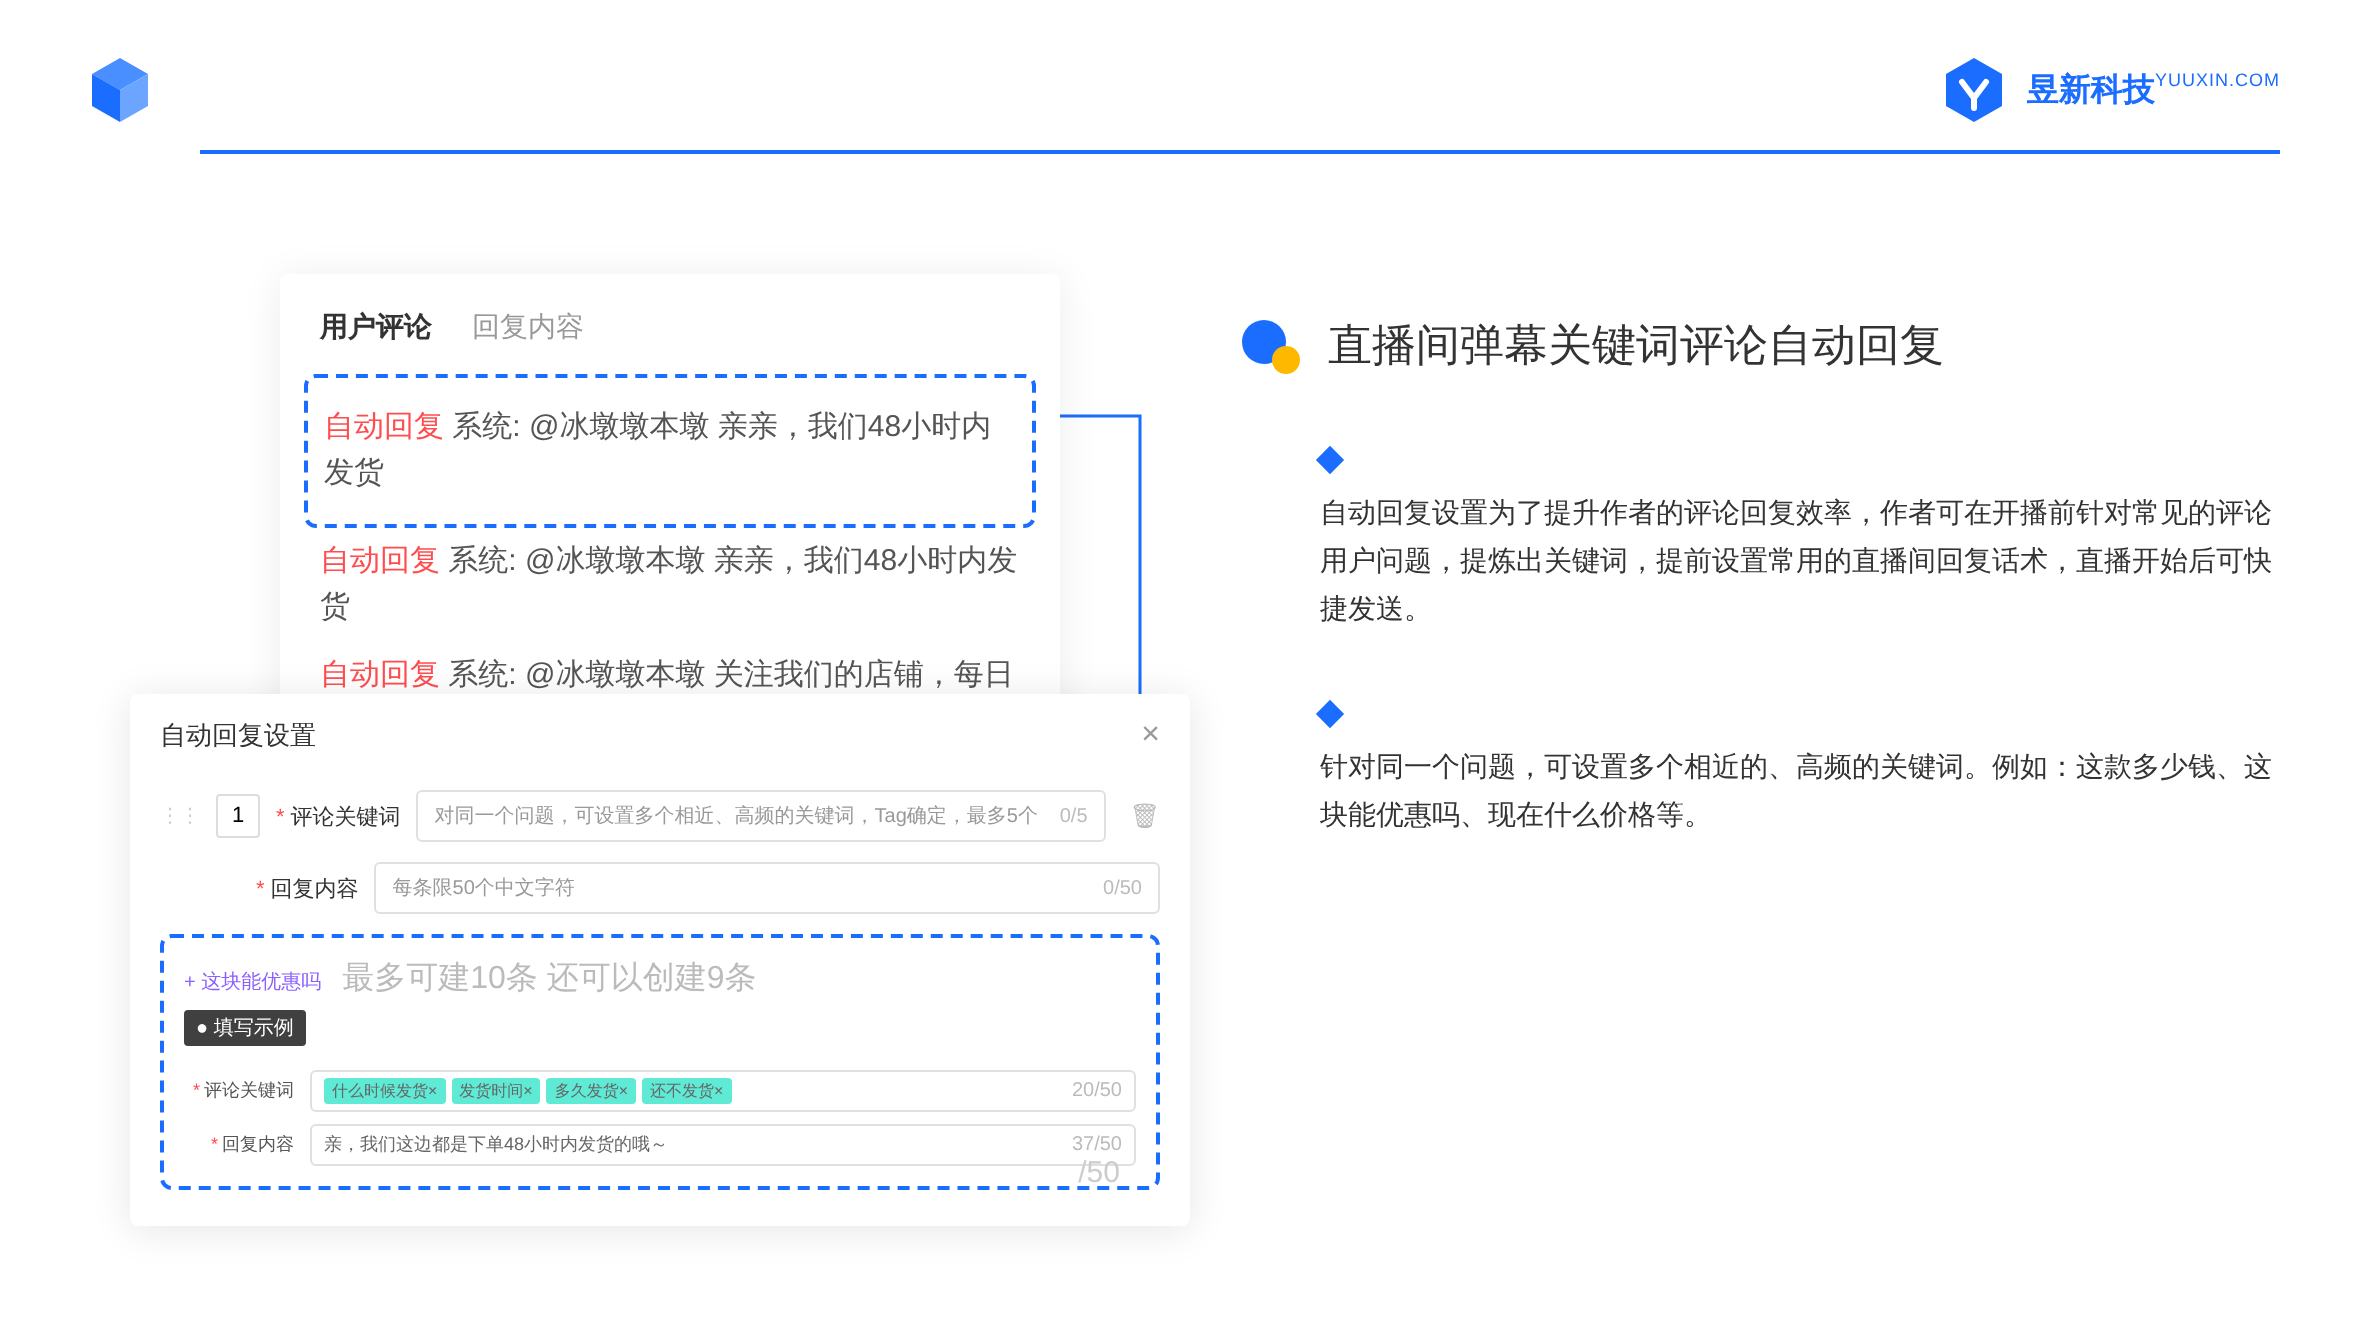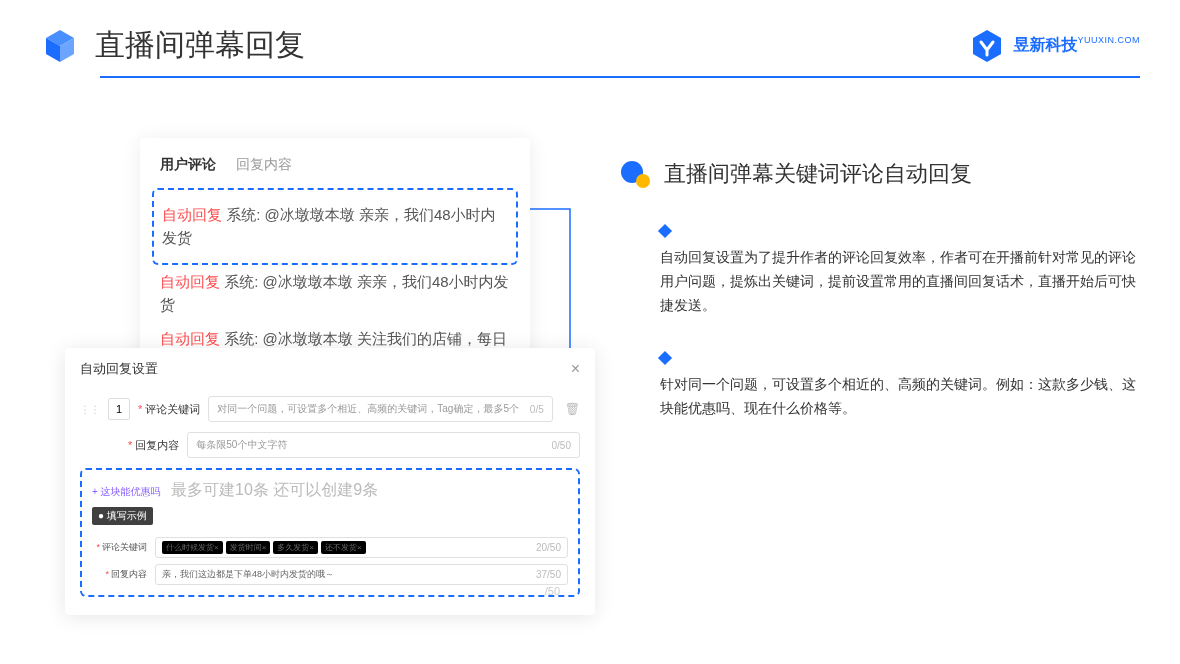--- a/index.html
+++ b/index.html
@@ -43,22 +43,22 @@
 
 .example-box { border: 2px dashed #1a6dff; border-radius: 6px; padding: 10px; margin-top: 6px; }
 .add-link { color: #8a60ff; font-size: 10px; margin-bottom: 6px; display: inline-block; }
 .hint { color: #bbb; font-size: 16px; margin-left: 6px; }
 .badge { background: #404040; color: #fff; font-size: 10px; padding: 2px 6px; border-radius: 2px; display: inline-block; margin-bottom: 6px; }
 .ex-row { display: flex; align-items: center; gap: 8px; margin-top: 6px; font-size: 9px; }
 .ex-label { color: #555; width: 55px; text-align: right; }
 .ex-label .star { color: #ff4d4f; margin-right: 2px; }
 .ex-field { flex: 1; border: 1px solid #e0e0e0; border-radius: 3px; padding: 3px 6px; display: flex; align-items: center; justify-content: space-between; min-height: 20px; }
 .chips { display: flex; gap: 3px; flex-wrap: wrap; }
-.chip { background: #000000; color: #666; padding: 1px 4px; border-radius: 2px; font-size: 8px; }
-.ghost-row { position: absolute; bottom: 18px; right: 35px; font-size: 11px; color: #ccc; }
+.chip { background: #5eead4; color: #666; padding: 1px 4px; border-radius: 2px; font-size: 8px; }
+.ghost-row { position: absolute; bottom: 18px; right: 35px; font-size: 15px; color: #ccc; }
 
 .connector { position: absolute; top: 68px; left: 490px; width: 50px; height: 370px; z-index: 1; }
 
 .right-col { flex: 1; padding-top: 20px; }
 .section-title-row { display: flex; align-items: center; gap: 12px; margin-bottom: 30px; }
 .chat-icon { width: 32px; height: 32px; }
 .section-title { font-size: 22px; color: #333; font-weight: 500; }
 .bullet-item { display: flex; gap: 10px; margin-bottom: 30px; padding-left: 40px; flex-direction: column; }
 .diamond { width: 10px; height: 10px; background: #1a6dff; transform: rotate(45deg); flex-shrink: 0; margin-top: 6px; }
 .bullet-text { font-size: 14px; color: #333; line-height: 1.7; }
@@ -66,21 +66,20 @@
 </head>
 <body>
 
 <div class="header">
   <div class="header-left">
     <svg class="cube-icon" viewBox="0 0 40 40">
       <path d="M20 4 L34 12 L20 20 L6 12 Z" fill="#4a8fff"></path>
       <path d="M6 12 L20 20 L20 36 L6 28 Z" fill="#1a6dff"></path>
       <path d="M34 12 L20 20 L20 36 L34 28 Z" fill="#6ba5ff"></path>
     </svg>
-    <div class="title">直播间弹幕回复</div>
   </div>
   <div class="logo-right">
     <svg class="logo-icon" viewBox="0 0 36 36">
       <path d="M18 2 L32 10 L32 26 L18 34 L4 26 L4 10 Z" fill="#1a6dff"></path>
       <path d="M12 14 L18 22 L24 14 M18 22 L18 27" stroke="#fff" stroke-width="3" fill="none" stroke-linecap="round"></path>
     </svg>
     <div class="logo-text">
       <span class="logo-cn">昱新科技</span>
       <span class="logo-en">YUUXIN.COM</span>
     </div>

